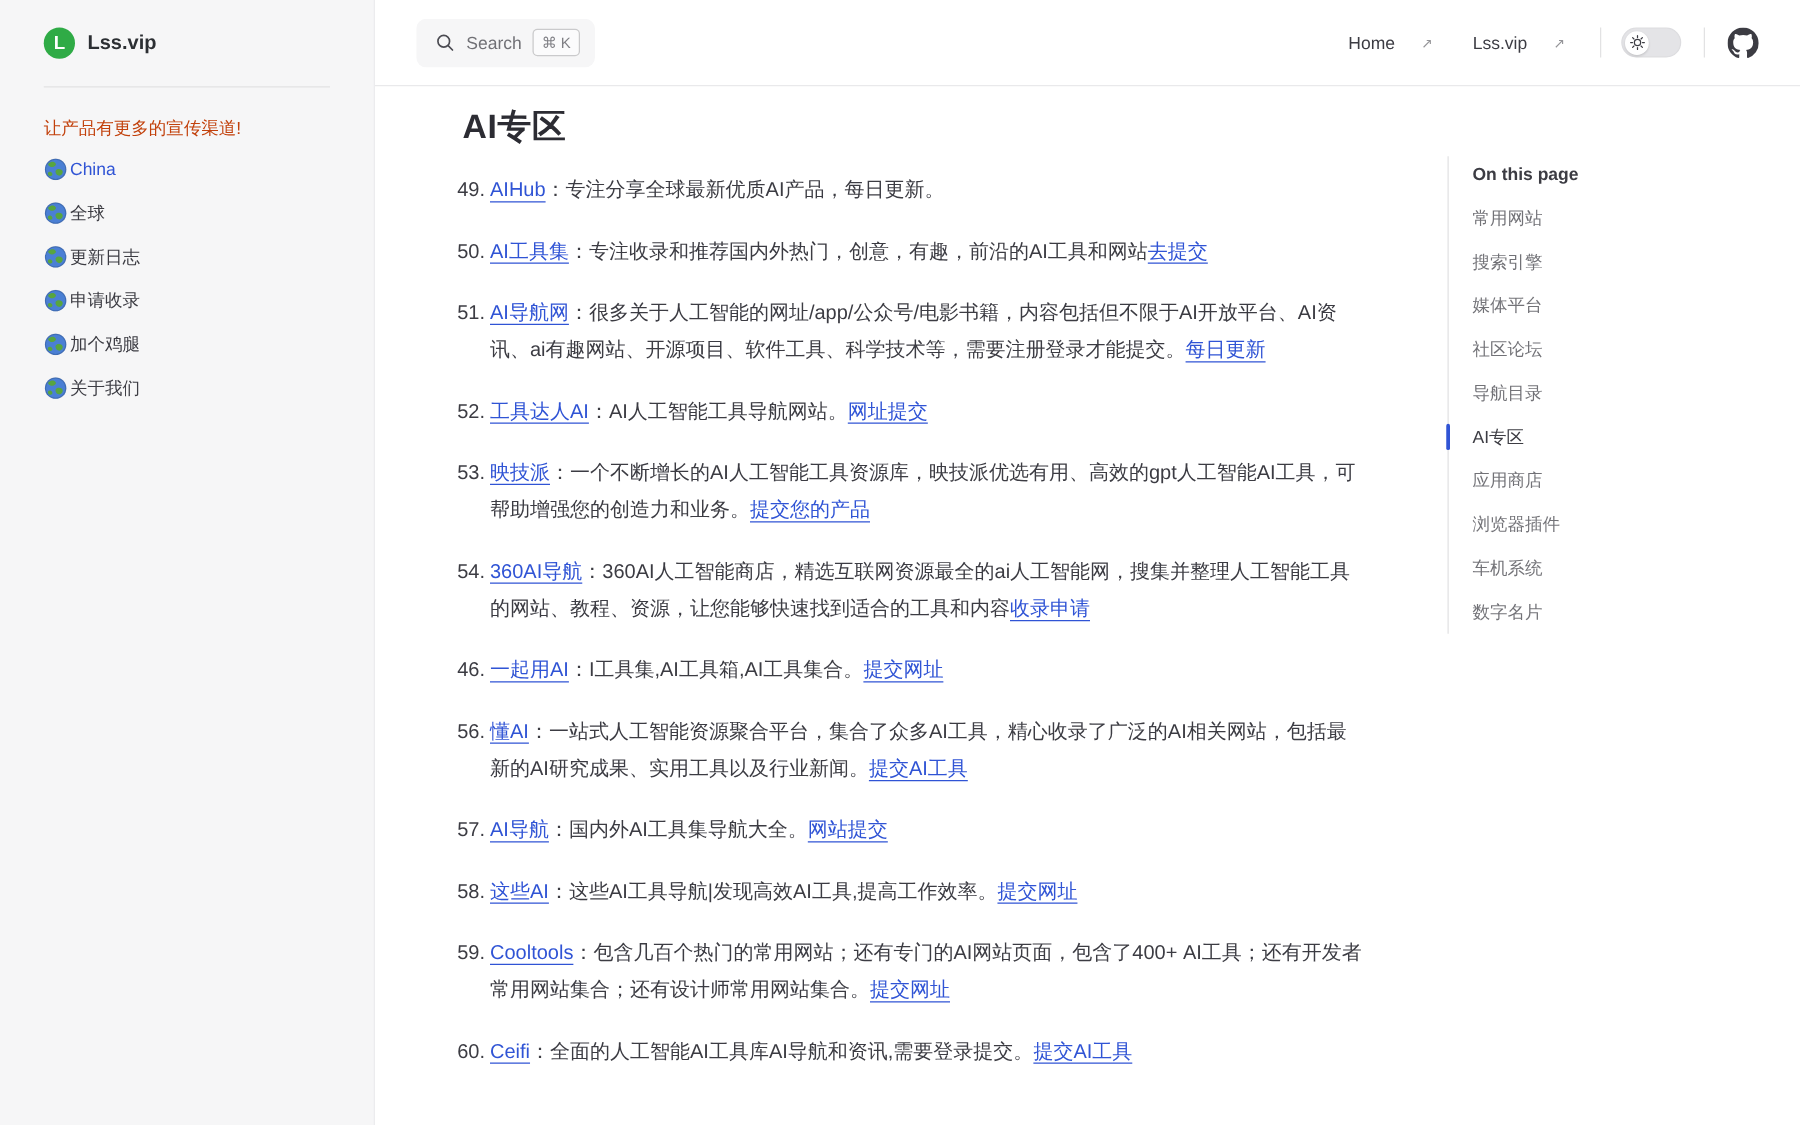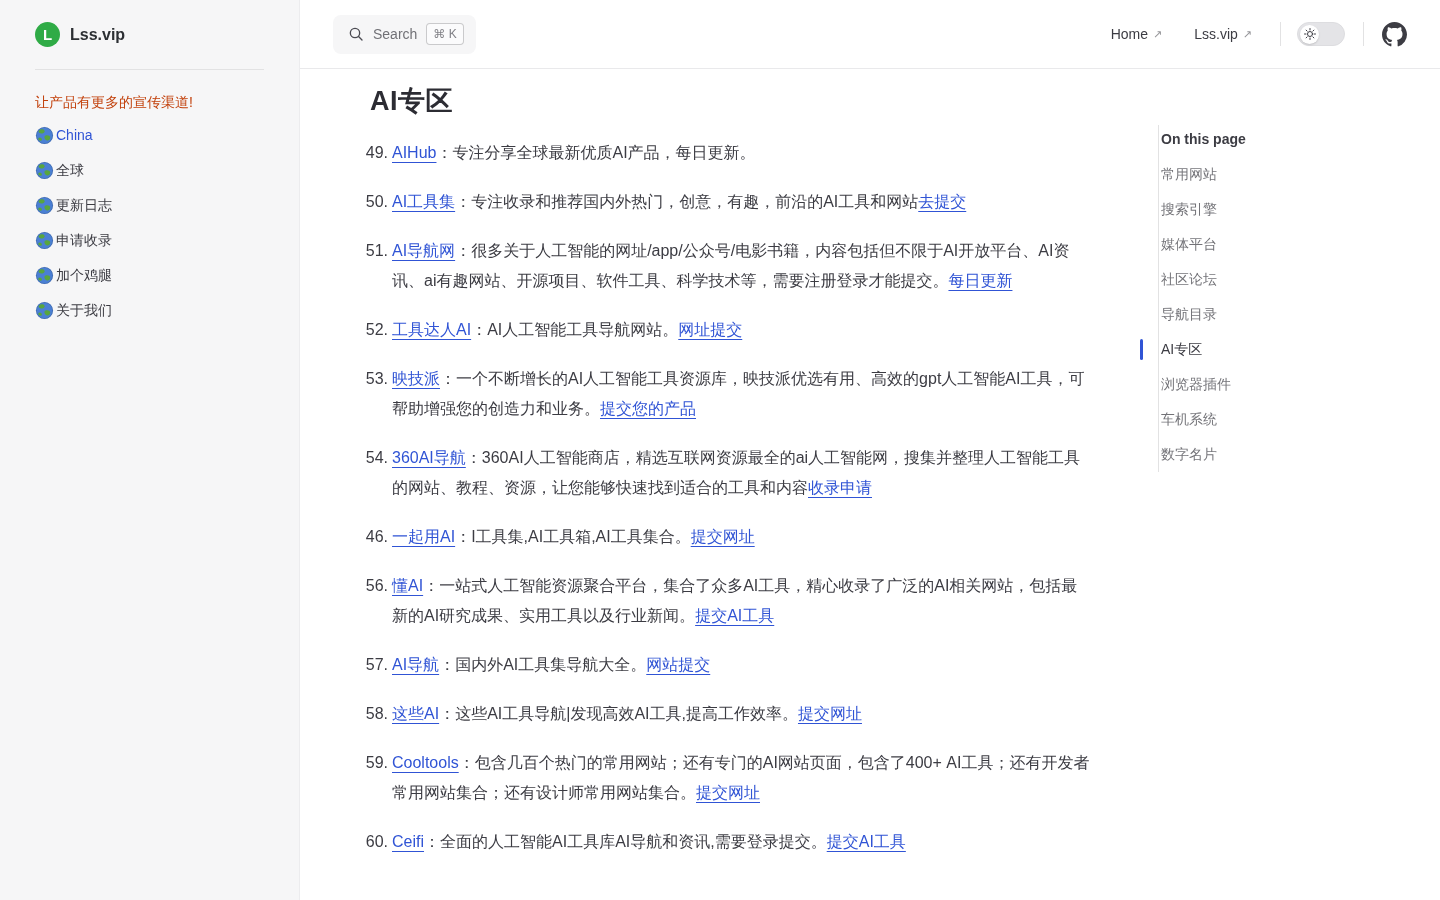--- a/index.html
+++ b/index.html
@@ -49,21 +49,21 @@
   .search-label { font-size: 14px; color: rgba(60,60,67,0.72); }
   .search-kbd {
     font-size: 12px; color: rgba(60,60,67,0.65);
     border: 1px solid rgba(60,60,67,0.26); border-radius: 4px;
     padding: 3px 6px; background: rgba(255,255,255,0.6);
     font-family: "Liberation Sans", "DejaVu Sans", sans-serif;
   }
   .nav-right { margin-left: auto; display: flex; align-items: center; }
   .nav-link {
     font-size: 14px; font-weight: 500; color: #3c3c43; text-decoration: none;
-    display: flex; align-items: center; gap: 5px; margin-left: 32px;
+    display: flex; align-items: center; gap: 21px; margin-left: 32px;
   }
   .ext-arrow { font-size: 11px; color: rgba(60,60,67,0.55); }
   .vdiv { width: 1px; height: 24px; background: #e2e2e3; margin: 0 16px 0 28px; }
   .vdiv2 { width: 1px; height: 24px; background: #e2e2e3; margin: 0 18px; }
   .switch {
     position: relative; width: 48px; height: 24px; border-radius: 12px;
     background: #e4e4e7; border: 1px solid #dddde0; cursor: pointer;
   }
   .switch .knob {
     position: absolute; left: 2px; top: 1.5px; width: 19px; height: 19px;
@@ -79,21 +79,21 @@
   .item .num { flex: 0 0 31px; text-align: right; padding-right: 4px; }
   .item .body { flex: 1; }
   .doc a.inline-link {
     color: var(--brand); text-decoration: underline;
     text-underline-offset: 4px; text-decoration-thickness: 1px;
   }
 
   
   .aside {
     position: absolute; left: 1158px; top: 125px; width: 250px;
-    border-left: 1px solid #e2e2e3; padding-left: 2px;
+    border-left: 1px solid #e2e2e3; padding-left: 19px;
   }
   .toc-title { font-size: 14px; font-weight: 700; color: #3c3c43; line-height: 28px; margin-bottom: 4px; }
   .toc-item {
     position: relative; display: block; font-size: 14px; line-height: 35px;
     color: rgba(60,60,67,0.72); text-decoration: none;
   }
   .toc-item.active { color: #3c3c43; font-weight: 500; }
   .toc-item.active::before {
     content: ""; position: absolute; left: -21px; top: 7px;
     width: 3px; height: 21px; border-radius: 2px; background: var(--brand);
@@ -271,16 +271,17 @@
 </main>
 
 <aside class="aside">
   <div class="toc-title">On this page</div>
   <a class="toc-item">常用网站</a>
   <a class="toc-item">搜索引擎</a>
   <a class="toc-item">媒体平台</a>
   <a class="toc-item">社区论坛</a>
   <a class="toc-item">导航目录</a>
   <a class="toc-item active">AI专区</a>
+  <a class="toc-item">应用商店</a>
   <a class="toc-item">浏览器插件</a>
   <a class="toc-item">车机系统</a>
   <a class="toc-item">数字名片</a>
 </aside>
 
 </body></html>

